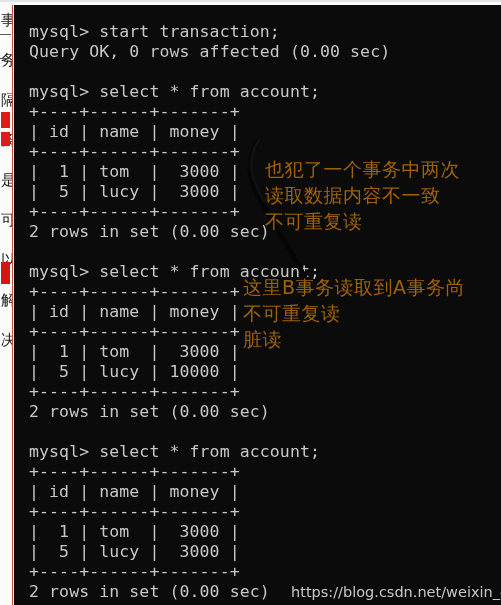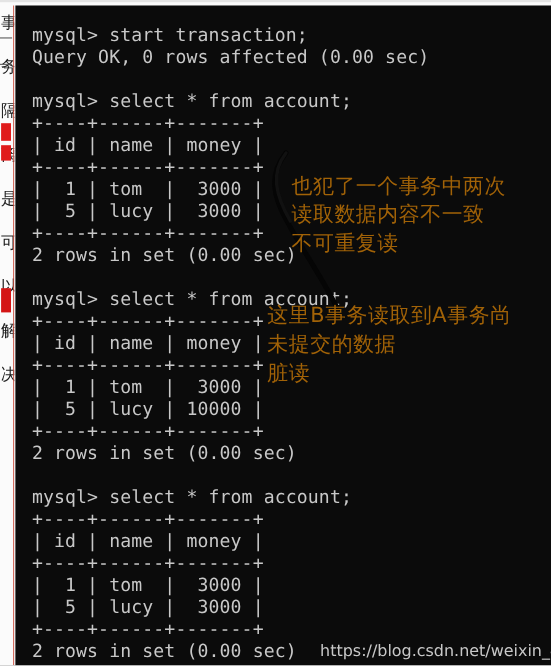--- a/index.html
+++ b/index.html
@@ -202,16 +202,16 @@
     </svg>
 
     <div class="watermark">https://blog.csdn.net/weixin_40807247</div>
   </div>
 
   <div class="annot annot-a">也犯了一个事务中两次
 读取数据内容不一致
 不可重复读</div>
 
   <div class="annot annot-b">这里B事务读取到A事务尚
-未提交的数据
+不可重复读
 脏读</div>
 
 </div>
 
 </body></html>

